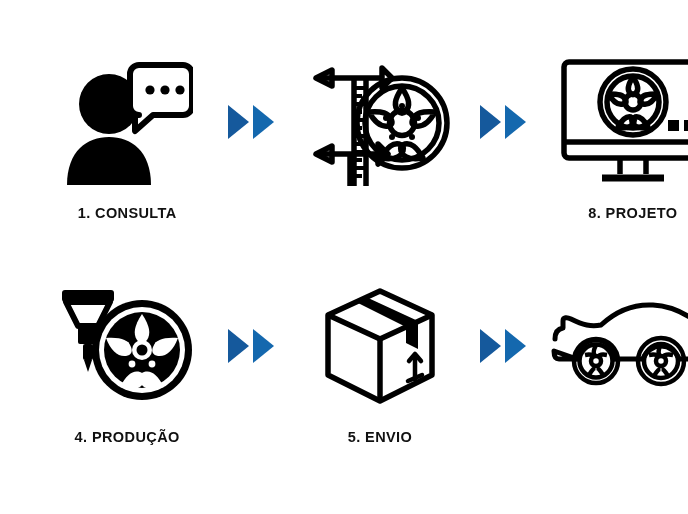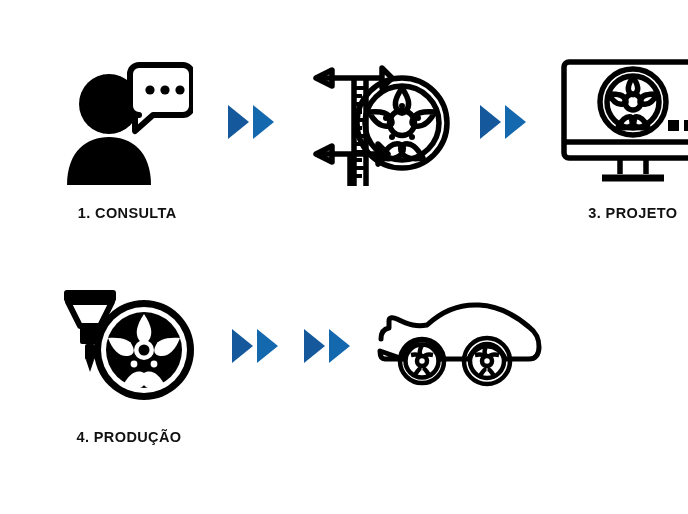--- a/index.html
+++ b/index.html
@@ -134,21 +134,21 @@
             <path d="M60 71 C65 62 69 60 73 61 C76 62 77 64 76 66 C74 71 69 73 60 71 Z"></path>
             <path d="M51 38 C61 38 65 39 67 43 C69 46 68 48 65 48 C60 49 55 46 51 38 Z"></path>
           </g>
           <g fill="#000">
             <rect x="110" y="64" width="11" height="11"></rect>
             <rect x="126" y="64" width="11" height="11"></rect>
           </g>
           <path d="M44 122 H106" stroke="#000" stroke-width="7" fill="none"></path>
         </svg>
       </div>
-      <div class="step-label">3. PROJETO</div>
+      <div class="step-label">8. PROJETO</div>
     </div>
 
   </div>
 
   <div class="row" id="row-2">
 
     <div class="step" id="step-4">
       <div class="icon-box">
         <svg width="146" height="128" viewBox="0 0 146 128">
 
@@ -186,20 +186,40 @@
       <div class="step-label">4. PRODUÇÃO</div>
     </div>
 
     <div class="arrow">
       <svg width="54" height="40" viewBox="0 0 54 40">
         <path d="M1 3 L1 37 L22 20 Z" fill="#15599C"></path>
         <path d="M26 3 L26 37 L47 20 Z" fill="#1468AE"></path>
       </svg>
     </div>
 
+    <div class="step" id="step-5">
+      <div class="icon-box">
+        <svg width="124" height="126" viewBox="0 0 124 126">
+          <g fill="#fff" stroke="#000" stroke-width="5.5" stroke-linejoin="round">
+            <path d="M62 8 L114 32 L114 92 L62 118 L10 92 L10 32 Z"></path>
+            <path d="M10 32 L62 56 L114 32"></path>
+            <path d="M62 56 L62 118"></path>
+          </g>
+
+          <path d="M48 14 L100 38 L100 66 L88 60 L88 44 L40 20 Z" fill="#000"></path>
+
+          <g fill="none" stroke="#000" stroke-width="4.5" stroke-linejoin="round" stroke-linecap="round">
+            <path d="M97 96 L97 72"></path>
+            <path d="M91 78 L97 71 L103 78"></path>
+            <path d="M90 98 L104 92"></path>
+          </g>
+        </svg>
+      </div>
+      <div class="step-label">5. ENVIO</div>
+    </div>
 
     <div class="arrow">
       <svg width="54" height="40" viewBox="0 0 54 40">
         <path d="M1 3 L1 37 L22 20 Z" fill="#15599C"></path>
         <path d="M26 3 L26 37 L47 20 Z" fill="#1468AE"></path>
       </svg>
     </div>
 
     <div class="step" id="step-6">
       <div class="icon-box">

